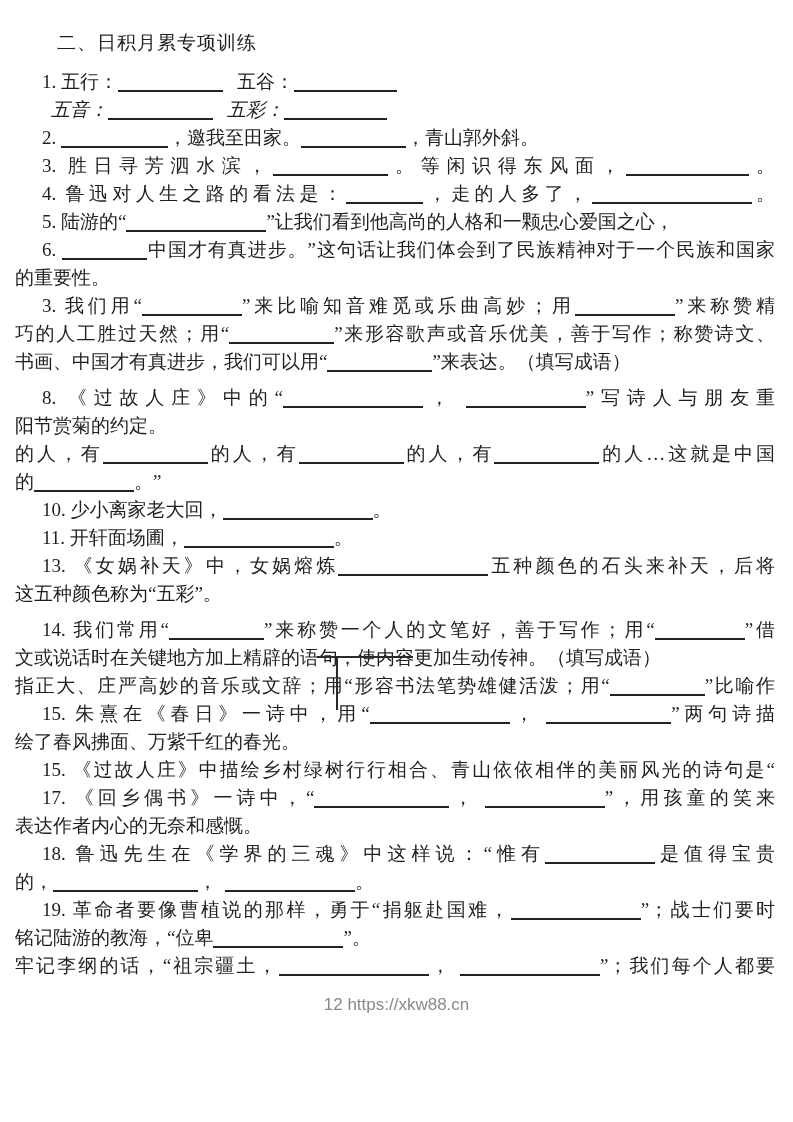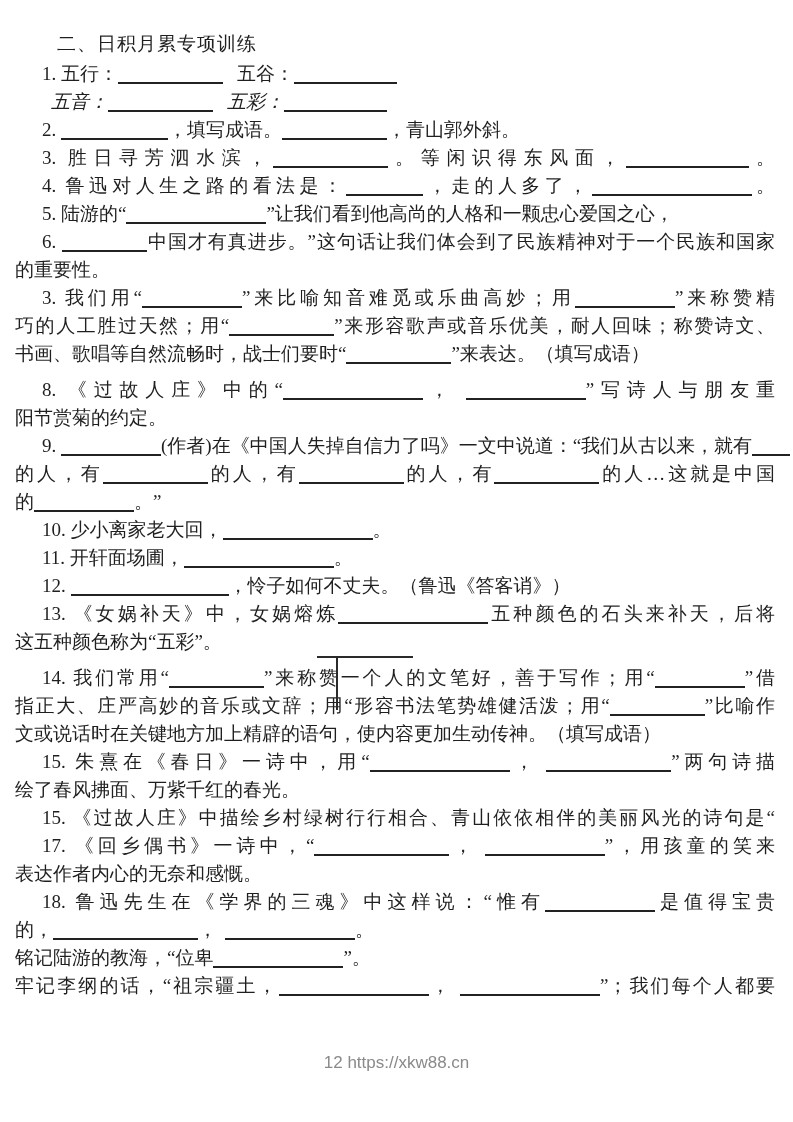--- a/index.html
+++ b/index.html
@@ -2,72 +2,71 @@
 <html><head>
 <meta charset="utf-8">
 <style>
   html,body{margin:0;padding:0;background:#ffffff;}
   .page{
     width:793px;height:1122px;background:#ffffff;position:relative;overflow:hidden;
     font-family:"Liberation Serif","DejaVu Serif",serif;color:#1f1f1f;
   }
   .doc{padding:30px 18px 0 15px;}
   .ln{height:28px;line-height:28px;font-size:19px;white-space:nowrap;}
-  .ln.title{padding-left:42px;margin-bottom:2px;letter-spacing:1px;}
+  .ln.title{padding-left:42px;margin-bottom:10px;letter-spacing:1px;font-family:Liberation Mono, monospace;}
   .ln.item{padding-left:27px;}
   .ln.sub{padding-left:36px;font-style:italic;}
   .ln.mt{margin-top:8px;}
   .ln.fill{text-align:justify;text-align-last:justify;}
   .bl{display:inline-block;height:17px;margin-bottom:-4px;border-bottom:2px solid #222222;}
   .gp{display:inline-block;}
   .footer{
-    position:absolute;left:0;right:0;top:1053px;text-align:center;
+    position:absolute;left:0;right:0;top:995px;text-align:center;
     font-family:"Liberation Sans","DejaVu Sans",sans-serif;font-size:17px;color:#8a8a8a;
   }
   .artifact-line{position:absolute;left:317px;top:656px;width:96px;border-top:2px solid #2a2a2a;}
   .artifact-cursor{position:absolute;left:336px;top:657px;height:53px;border-left:2px solid #2a2a2a;}
 </style>
 </head>
 <body>
 
 <div class="page">
   <div class="doc">
     <div class="ln title">二、日积月累专项训练</div>
     <div>
         <div class="ln item"><span>1. 五行：</span><span class="bl" style="width: 105px;"></span><span class="gp" style="width: 14px;"></span><span>五谷：</span><span class="bl" style="width: 103px;"></span></div>
         <div class="ln sub"><span>五音：</span><span class="bl" style="width: 105px;"></span><span class="gp" style="width: 14px;"></span><span>五彩：</span><span class="bl" style="width: 103px;"></span></div>
-        <div class="ln item"><span>2. </span><span class="bl" style="width: 107px;"></span><span>，填写成语。</span><span class="bl" style="width: 105px;"></span><span>，青山郭外斜。</span></div>
+        <div class="ln item"><span>2. </span><span class="bl" style="width: 107px;"></span><span>，邀我至田家。</span><span class="bl" style="width: 105px;"></span><span>，青山郭外斜。</span></div>
         <div class="ln item fill"><span>3. 胜日寻芳泗水滨，</span><span class="bl" style="width: 115px;"></span><span>。等闲识得东风面，</span><span class="bl" style="width: 123px;"></span><span>。</span></div>
         <div class="ln item fill"><span>4. 鲁迅对人生之路的看法是：</span><span class="bl" style="width: 77px;"></span><span>，走的人多了，</span><span class="bl" style="width: 160px;"></span><span>。</span></div>
         <div class="ln item"><span>5. 陆游的“</span><span class="bl" style="width: 140px;"></span><span>”让我们看到他高尚的人格和一颗忠心爱国之心，</span></div>
         <div class="ln item fill"><span>6. </span><span class="bl" style="width: 85px;"></span><span>中国才有真进步。”这句话让我们体会到了民族精神对于一个民族和国家</span></div>
         <div class="ln cont"><span>的重要性。</span></div>
         <div class="ln item fill"><span>3. 我们用“</span><span class="bl" style="width: 100px;"></span><span>”来比喻知音难觅或乐曲高妙；用</span><span class="bl" style="width: 100px;"></span><span>”来称赞精</span></div>
-        <div class="ln cont fill"><span>巧的人工胜过天然；用“</span><span class="bl" style="width: 105px;"></span><span>”来形容歌声或音乐优美，耐人回味；称赞诗文、</span></div>
-        <div class="ln cont"><span>书画、歌唱等自然流畅时，战士们要时“</span><span class="bl" style="width: 105px;"></span><span>”来表达。（填写成语）</span></div>
+        <div class="ln cont fill"><span>巧的人工胜过天然；用“</span><span class="bl" style="width: 105px;"></span><span>”来形容歌声或音乐优美，善于写作；称赞诗文、</span></div>
+        <div class="ln cont"><span>书画、中国才有真进步，我们可以用“</span><span class="bl" style="width: 105px;"></span><span>”来表达。（填写成语）</span></div>
         <div class="ln item fill mt"><span>8. 《过故人庄》中的“</span><span class="bl" style="width: 140px;"></span><span>，</span><span class="gp" style="width: 10px;"></span><span class="bl" style="width: 120px;"></span><span>”写诗人与朋友重</span></div>
         <div class="ln cont"><span>阳节赏菊的约定。</span></div>
-        <div class="ln item fill"><span>9. </span><span class="bl" style="width: 100px;"></span><span>(作者)在《中国人失掉自信力了吗》一文中说道：“我们从古以来，就有</span><span class="bl" style="width: 38px;"></span></div>
         <div class="ln cont fill"><span>的人，有</span><span class="bl" style="width: 105px;"></span><span>的人，有</span><span class="bl" style="width: 105px;"></span><span>的人，有</span><span class="bl" style="width: 105px;"></span><span>的人…这就是中国</span></div>
         <div class="ln cont"><span>的</span><span class="bl" style="width: 100px;"></span><span>。”</span></div>
         <div class="ln item"><span>10. 少小离家老大回，</span><span class="bl" style="width: 150px;"></span><span>。</span></div>
         <div class="ln item"><span>11. 开轩面场圃，</span><span class="bl" style="width: 150px;"></span><span>。</span></div>
-        <div class="ln item"><span>12. </span><span class="bl" style="width: 158px;"></span><span>，怜子如何不丈夫。（鲁迅《答客诮》）</span></div>
         <div class="ln item fill"><span>13. 《女娲补天》中，女娲熔炼</span><span class="bl" style="width: 150px;"></span><span>五种颜色的石头来补天，后将</span></div>
         <div class="ln cont"><span>这五种颜色称为“五彩”。</span></div>
         <div class="ln item fill mt"><span>14. 我们常用“</span><span class="bl" style="width: 95px;"></span><span>”来称赞一个人的文笔好，善于写作；用“</span><span class="bl" style="width: 90px;"></span><span>”借</span></div>
+        <div class="ln cont"><span>文或说话时在关键地方加上精辟的语句，使内容更加生动传神。（填写成语）</span></div>
         <div class="ln cont fill"><span>指正大、庄严高妙的音乐或文辞；用“形容书法笔势雄健活泼；用“</span><span class="bl" style="width: 95px;"></span><span>”比喻作</span></div>
-        <div class="ln cont"><span>文或说话时在关键地方加上精辟的语句，使内容更加生动传神。（填写成语）</span></div>
         <div class="ln item fill"><span>15. 朱熹在《春日》一诗中，用“</span><span class="bl" style="width: 140px;"></span><span>，</span><span class="gp" style="width: 8px;"></span><span class="bl" style="width: 125px;"></span><span>”两句诗描</span></div>
         <div class="ln cont"><span>绘了春风拂面、万紫千红的春光。</span></div>
         <div class="ln item fill"><span>15. 《过故人庄》中描绘乡村绿树行行相合、青山依依相伴的美丽风光的诗句是“</span></div>
         <div class="ln item fill"><span>17. 《回乡偶书》一诗中，“</span><span class="bl" style="width: 135px;"></span><span>，</span><span class="gp" style="width: 8px;"></span><span class="bl" style="width: 120px;"></span><span>”，用孩童的笑来</span></div>
         <div class="ln cont"><span>表达作者内心的无奈和感慨。</span></div>
         <div class="ln item fill"><span>18. 鲁迅先生在《学界的三魂》中这样说：“惟有</span><span class="bl" style="width: 110px;"></span><span>是值得宝贵</span></div>
         <div class="ln cont"><span>的，</span><span class="bl" style="width: 145px;"></span><span>，</span><span class="gp" style="width: 8px;"></span><span class="bl" style="width: 130px;"></span><span>。</span></div>
+        <div class="ln item fill"><span>19. 革命者要像曹植说的那样，勇于“捐躯赴国难，</span><span class="bl" style="width: 130px;"></span><span>”；战士们要时</span></div>
         <div class="ln cont"><span>铭记陆游的教海，“位卑</span><span class="bl" style="width: 130px;"></span><span>”。</span></div>
         <div class="ln cont fill"><span>牢记李纲的话，“祖宗疆土，</span><span class="bl" style="width: 150px;"></span><span>，</span><span class="gp" style="width: 8px;"></span><span class="bl" style="width: 140px;"></span><span>”；我们每个人都要</span></div>
       </div>
   </div>
 
   <div class="artifact-line"></div>
   <div class="artifact-cursor"></div>
 
   <div class="footer">
     <span>12</span>

